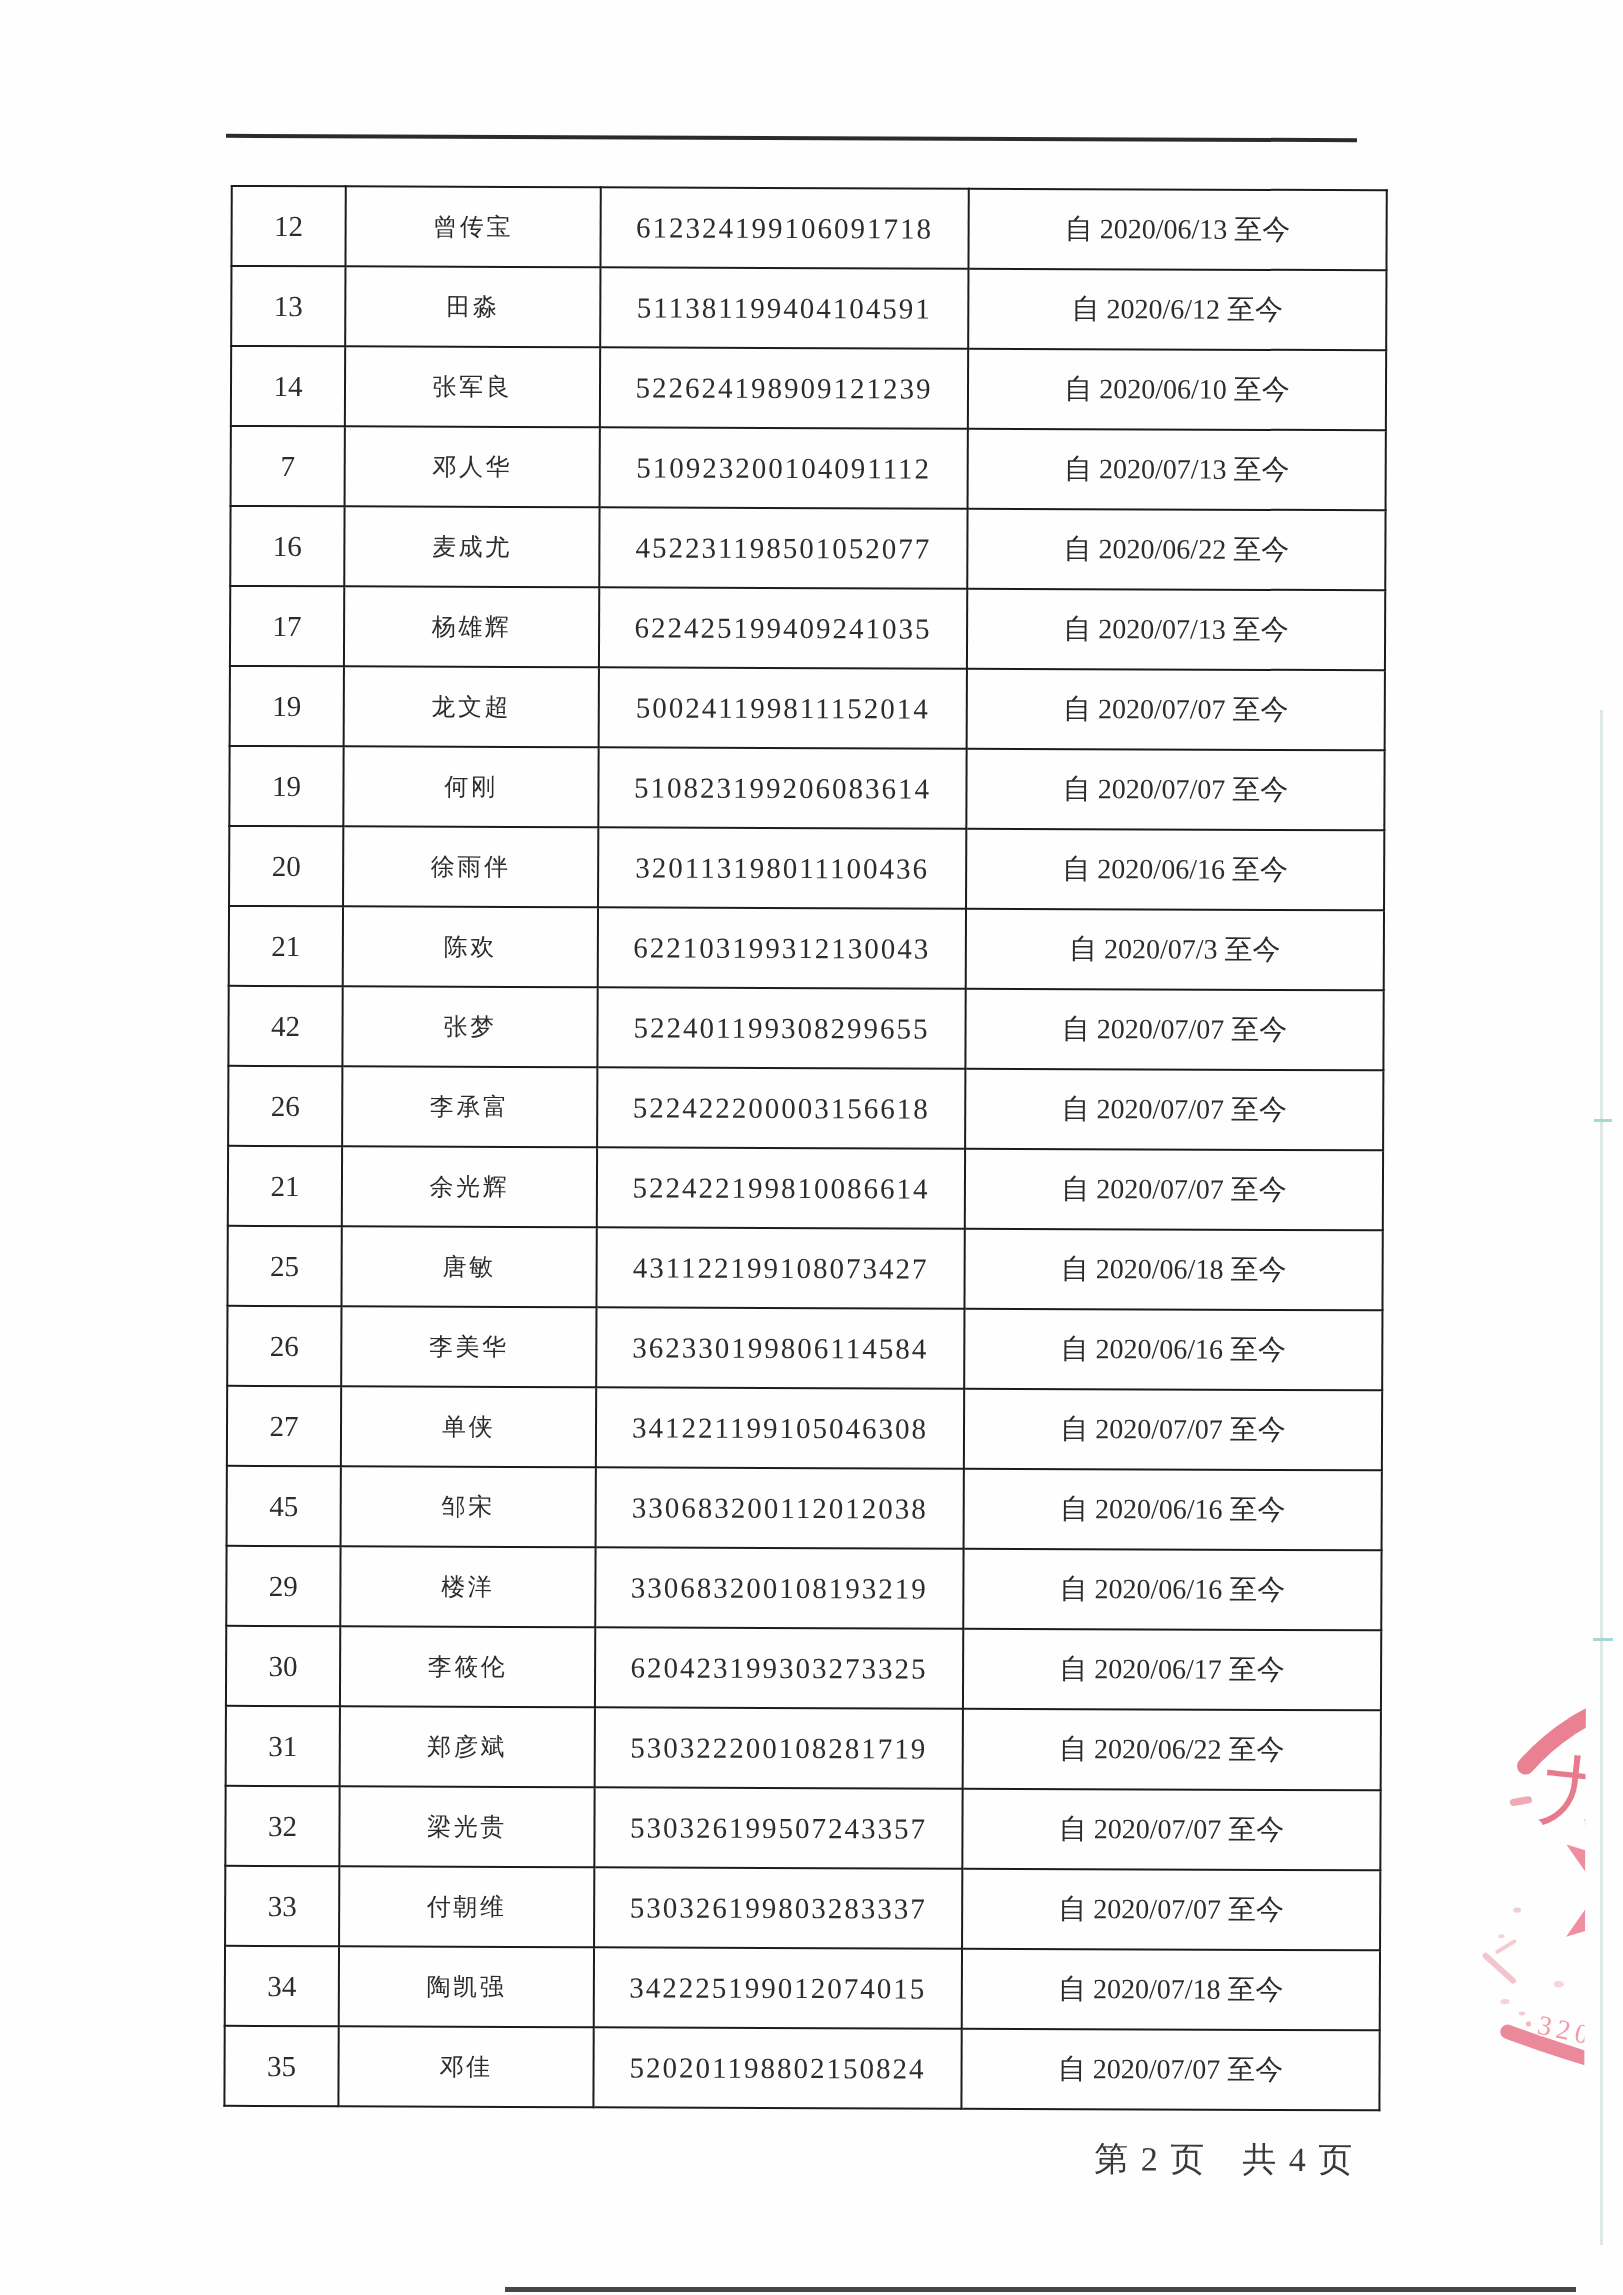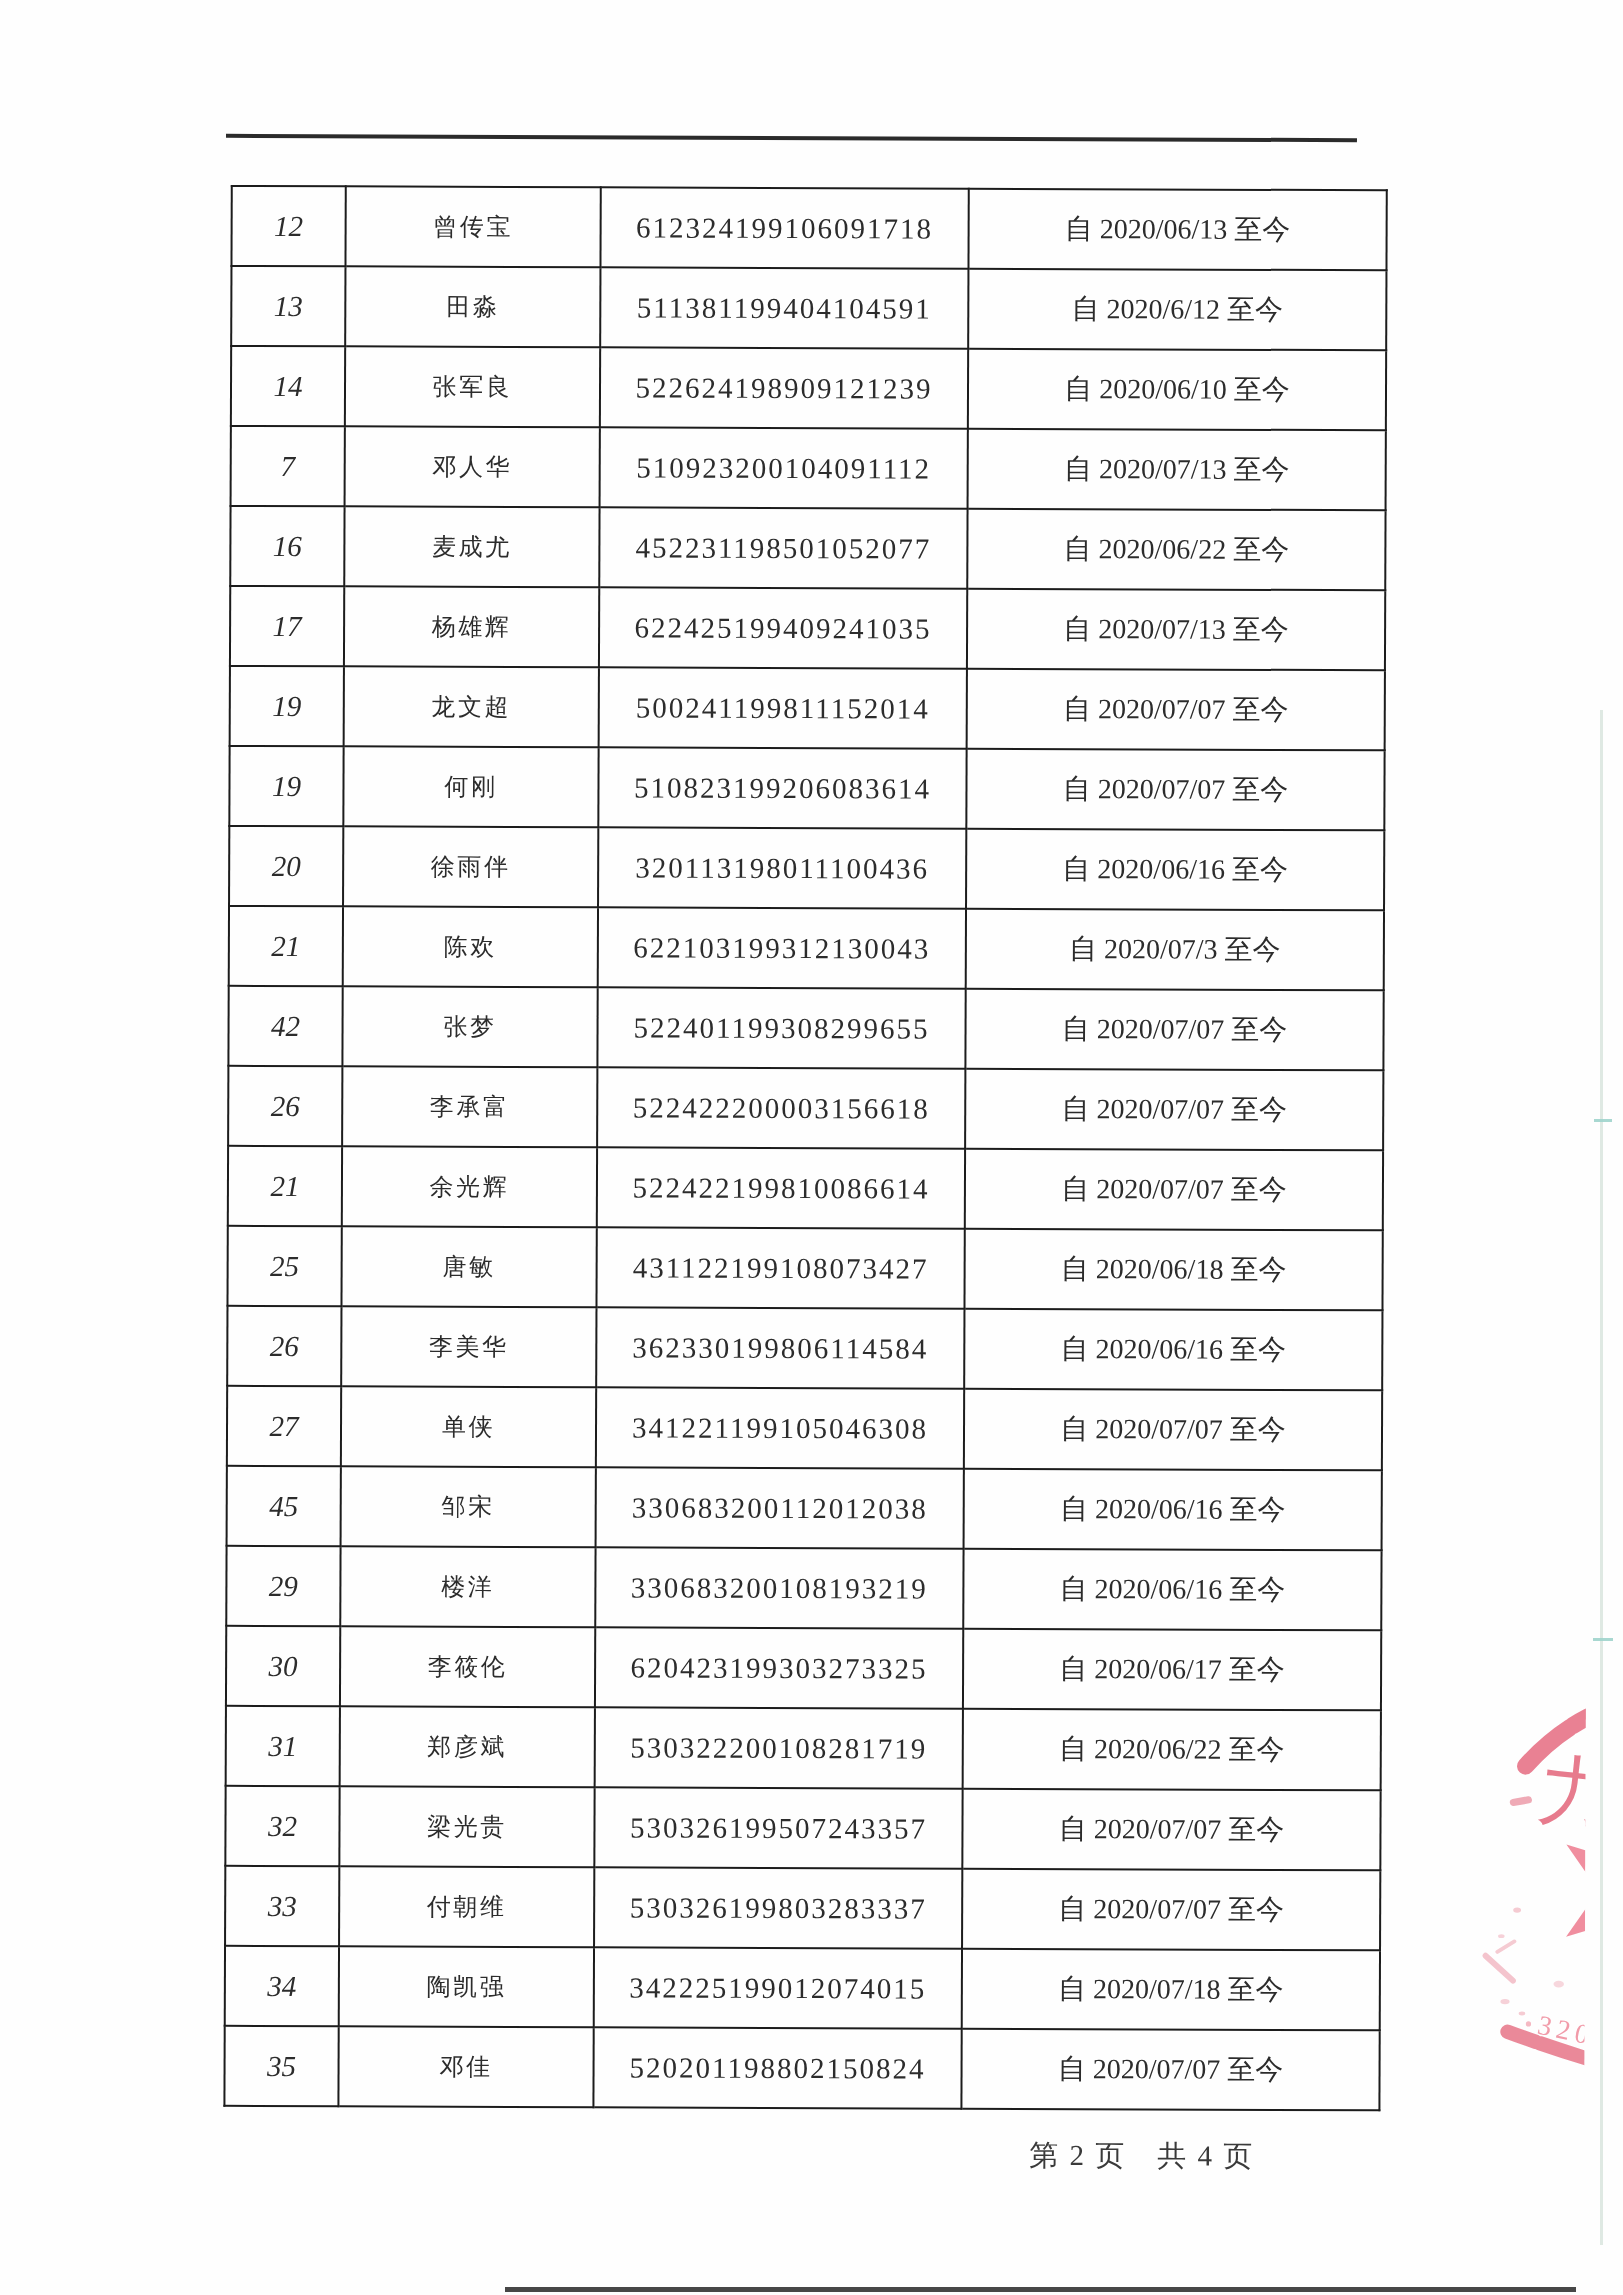--- a/index.html
+++ b/index.html
@@ -31,28 +31,28 @@
   table.roster td {
     border: 2px solid #1c1c1c;
     border-top-width: 2.6px;
     border-bottom-width: 2.6px;
     height: 78px;
     text-align: center;
     vertical-align: middle;
     color: #2c2c2c;
     padding: 0;
   }
-  td.c-no     { font-size: 29px; font-style: italic; }
+  td.c-no     { font-size: 29px; }
   td.c-name   { font-size: 24px; letter-spacing: 2.6px; }
   td.c-id     { font-size: 29px; letter-spacing: 2px; }
   td.c-period { font-size: 28px; }
   .footer-text {
     position: absolute;
-    left: 1037px; top: 2133px;
-    font-size: 29px;
+    left: 1102px; top: 2133px;
+    font-size: 34px;
     letter-spacing: 2px;
     color: #3a3a3a;
     white-space: pre;
   }
   .stamp-wrap {
     position: absolute;
     left: 1486px; top: 1701px;
     width: 106px; height: 360px;
     overflow: hidden;
   }

